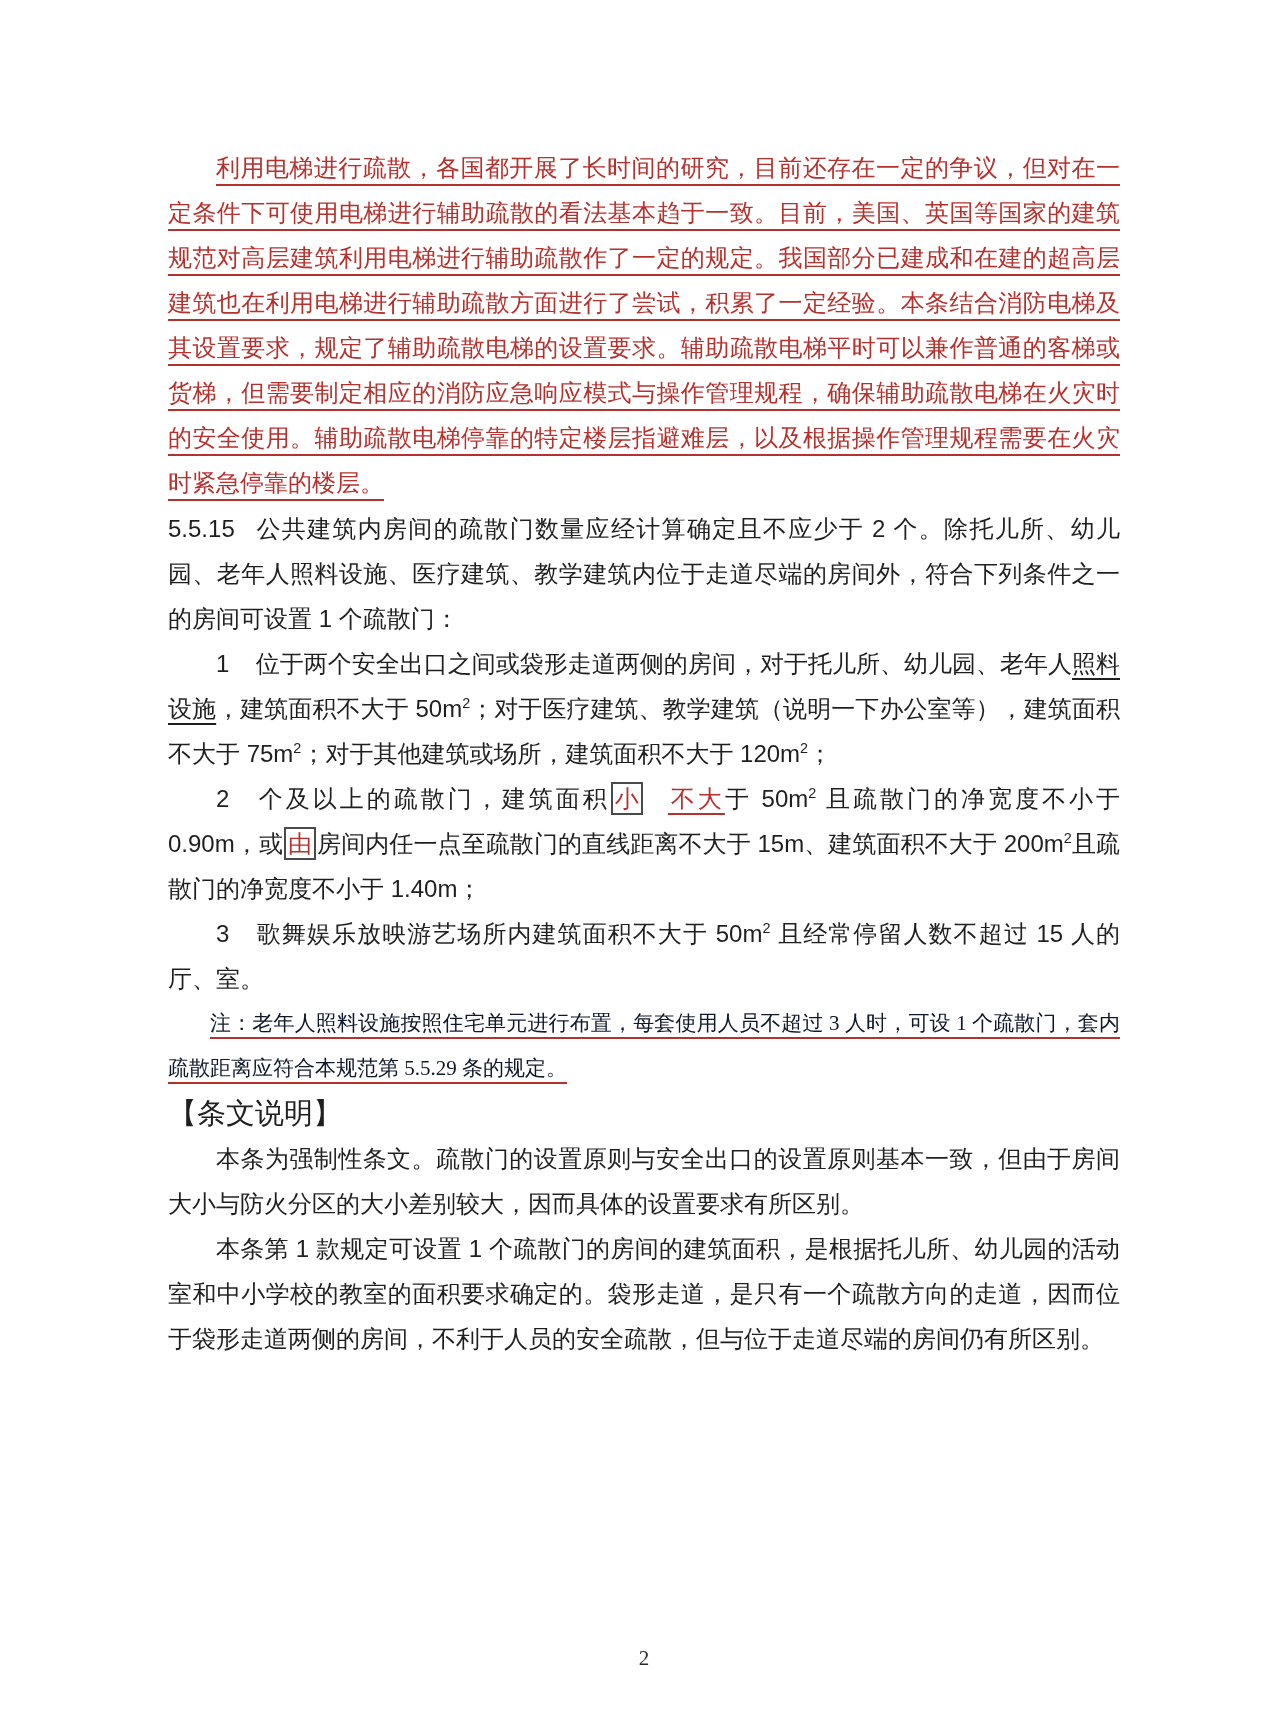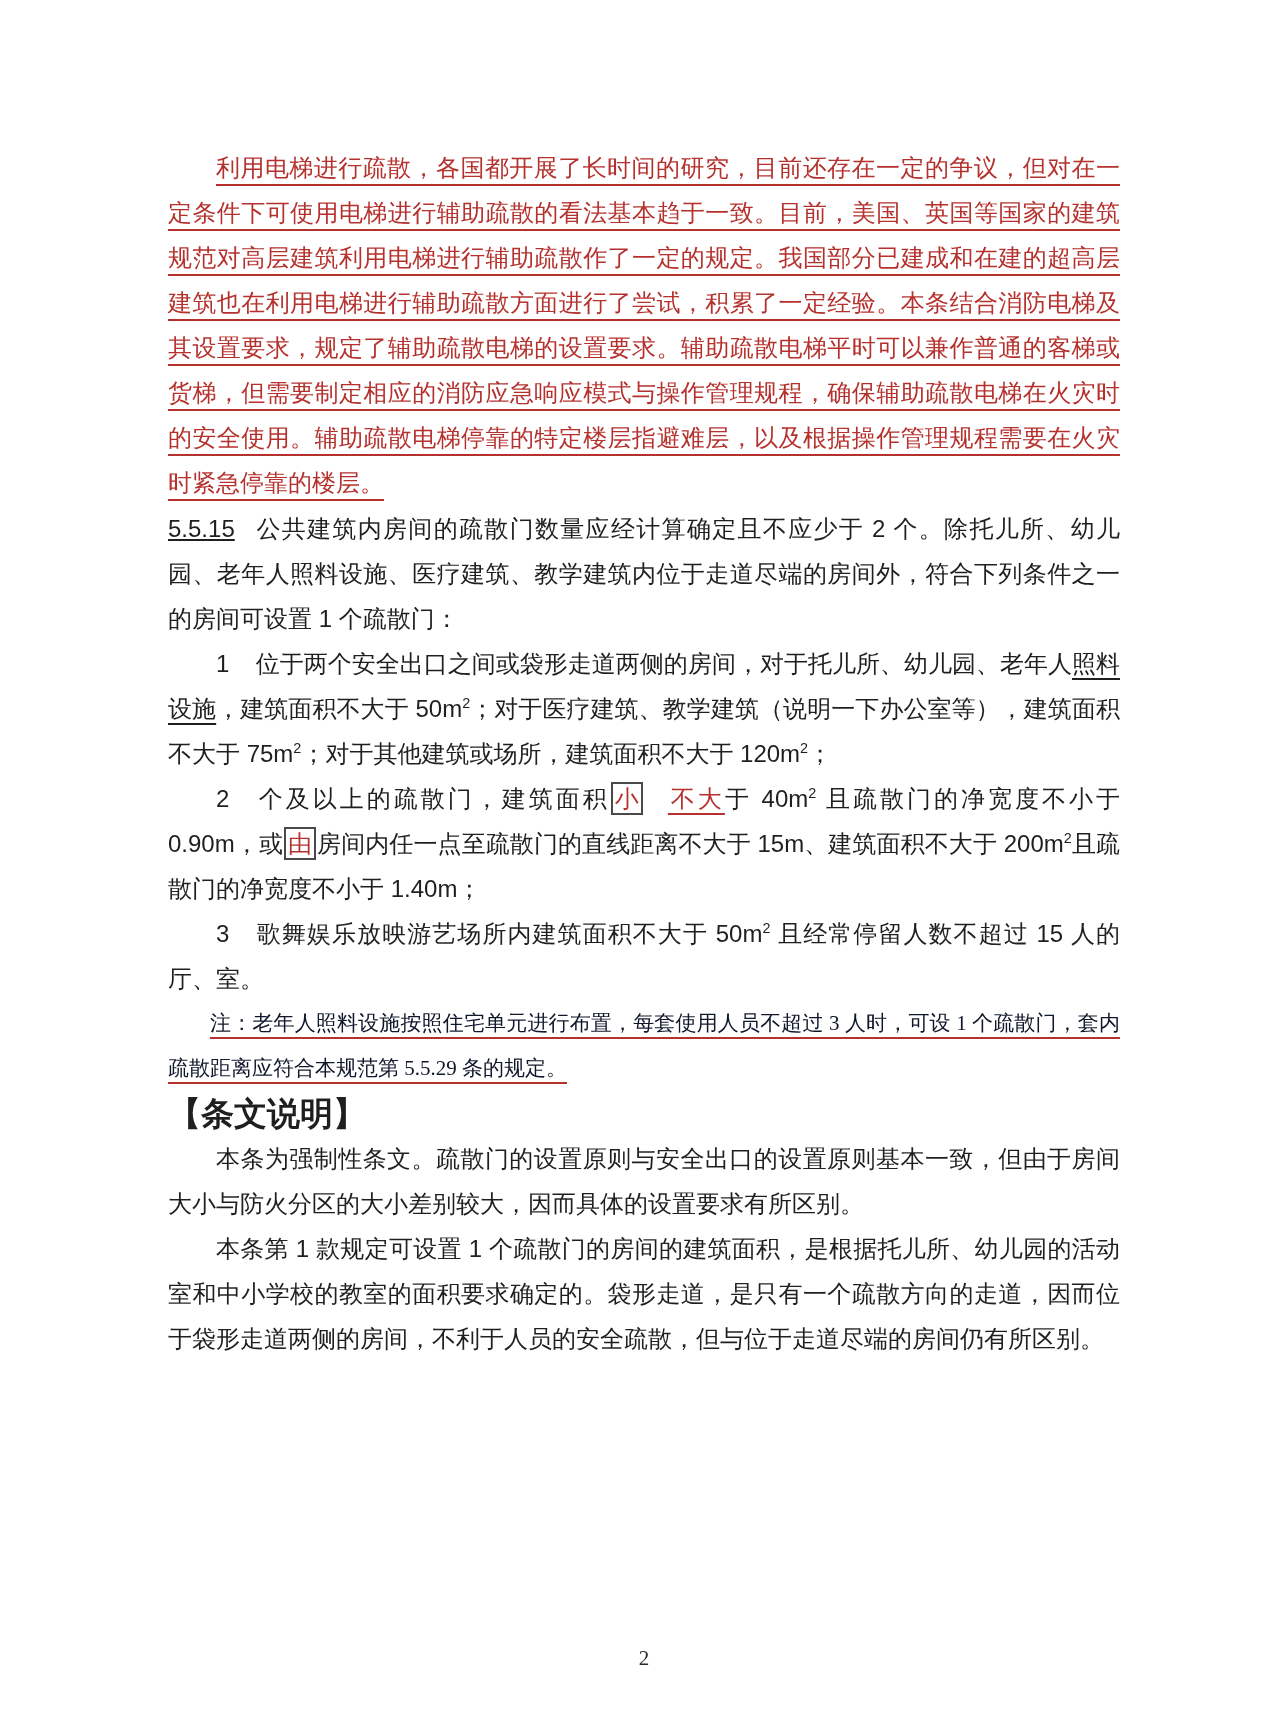--- a/index.html
+++ b/index.html
@@ -37,30 +37,30 @@
     text-decoration-thickness: 1.5px;
     text-underline-offset: 8px;
     text-decoration-color: #b5312d;
   }
 
   
   .hei {
     font-family: "Liberation Sans", sans-serif;
     font-weight: 500;
   }
-  .clause-num { margin-right: 0.85em; text-decoration: underline; }
+  .clause-num { margin-right: 0.85em; }
   .item-num  { margin-right: 1.1em; }
 
   
   .expl { font-family: Liberation Sans, sans-serif; font-weight: 400; }
 
   .heading {
     font-family: "Liberation Sans", sans-serif;
-    font-weight: 700;
-    font-size: 33px;
+    font-weight: 400;
+    font-size: 29px;
     line-height: 45px;
   }
 
   .note {
     font-size: 21px;
     color: #0f172a;
     text-decoration: underline;
     text-decoration-thickness: 1.5px;
     text-underline-offset: 7px;
     text-decoration-color: #b5312d;
@@ -110,21 +110,21 @@
 
 <div class="page">
   <div class="content">
 
     <p class="indent red-u"><span>利用电梯进行疏散，各国都开展了长时间的研究，目前还存在一定的争议，但对在一定条件下可使用电梯进行辅助疏散的看法基本趋于一致。目前，美国、英国等国家的建筑规范对高层建筑利用电梯进行辅助疏散作了一定的规定。我国部分已建成和在建的超高层建筑也在利用电梯进行辅助疏散方面进行了尝试，积累了一定经验。本条结合消防电梯及其设置要求，规定了辅助疏散电梯的设置要求。辅助疏散电梯平时可以兼作普通的客梯或货梯，但需要制定相应的消防应急响应模式与操作管理规程，确保辅助疏散电梯在火灾时的安全使用。辅助疏散电梯停靠的特定楼层指避难层，以及根据操作管理规程需要在火灾时紧急停靠的楼层。</span></p>
 
     <p class="hei"><span class="clause-num">5.5.15</span><span>公共建筑内房间的疏散门数量应经计算确定且不应少于 2 个。除托儿所、幼儿园、老年人照料设施、医疗建筑、教学建筑内位于走道尽端的房间外，符合下列条件之一的房间可设置 1 个疏散门：</span></p>
 
     <p class="hei indent"><span class="item-num">1</span><span>位于两个安全出口之间或袋形走道两侧的房间，对于托儿所、幼儿园、老年人</span><span class="u-black">照料设施</span><span>，建筑面积不大于 50m</span><sup>2</sup><span>；对于医疗建筑、教学建筑（说明一下办公室等），建筑面积不大于 75m</span><sup>2</sup><span>；对于其他建筑或场所，建筑面积不大于 120m</span><sup>2</sup><span>；</span></p>
 
-    <p class="hei indent"><span class="item-num">2</span><span>个及以上的疏散门，建筑面积</span><span class="boxed">小</span><span class="rev-mark">不大</span><span>于 40m</span><sup>2</sup><span> 且疏散门的净宽度不小于 0.90m，或</span><span class="boxed">由</span><span>房间内任一点至疏散门的直线距离不大于 15m、建筑面积不大于 200m</span><sup>2</sup><span>且疏散门的净宽度不小于 1.40m；</span></p>
+    <p class="hei indent"><span class="item-num">2</span><span>个及以上的疏散门，建筑面积</span><span class="boxed">小</span><span class="rev-mark">不大</span><span>于 50m</span><sup>2</sup><span> 且疏散门的净宽度不小于 0.90m，或</span><span class="boxed">由</span><span>房间内任一点至疏散门的直线距离不大于 15m、建筑面积不大于 200m</span><sup>2</sup><span>且疏散门的净宽度不小于 1.40m；</span></p>
 
     <p class="hei indent"><span class="item-num">3</span><span>歌舞娱乐放映游艺场所内建筑面积不大于 50m</span><sup>2</sup><span> 且经常停留人数不超过 15 人的厅、室。</span></p>
 
     <p class="note indent"><span>注：老年人照料设施按照住宅单元进行布置，每套使用人员不超过 3 人时，可设 1 个疏散门，套内疏散距离应符合本规范第 5.5.29 条的规定。</span></p>
 
     <p class="heading">【条文说明】</p>
 
     <p class="expl indent">本条为强制性条文。疏散门的设置原则与安全出口的设置原则基本一致，但由于房间大小与防火分区的大小差别较大，因而具体的设置要求有所区别。</p>
     <p class="expl indent">本条第 1 款规定可设置 1 个疏散门的房间的建筑面积，是根据托儿所、幼儿园的活动室和中小学校的教室的面积要求确定的。袋形走道，是只有一个疏散方向的走道，因而位于袋形走道两侧的房间，不利于人员的安全疏散，但与位于走道尽端的房间仍有所区别。</p>
 

